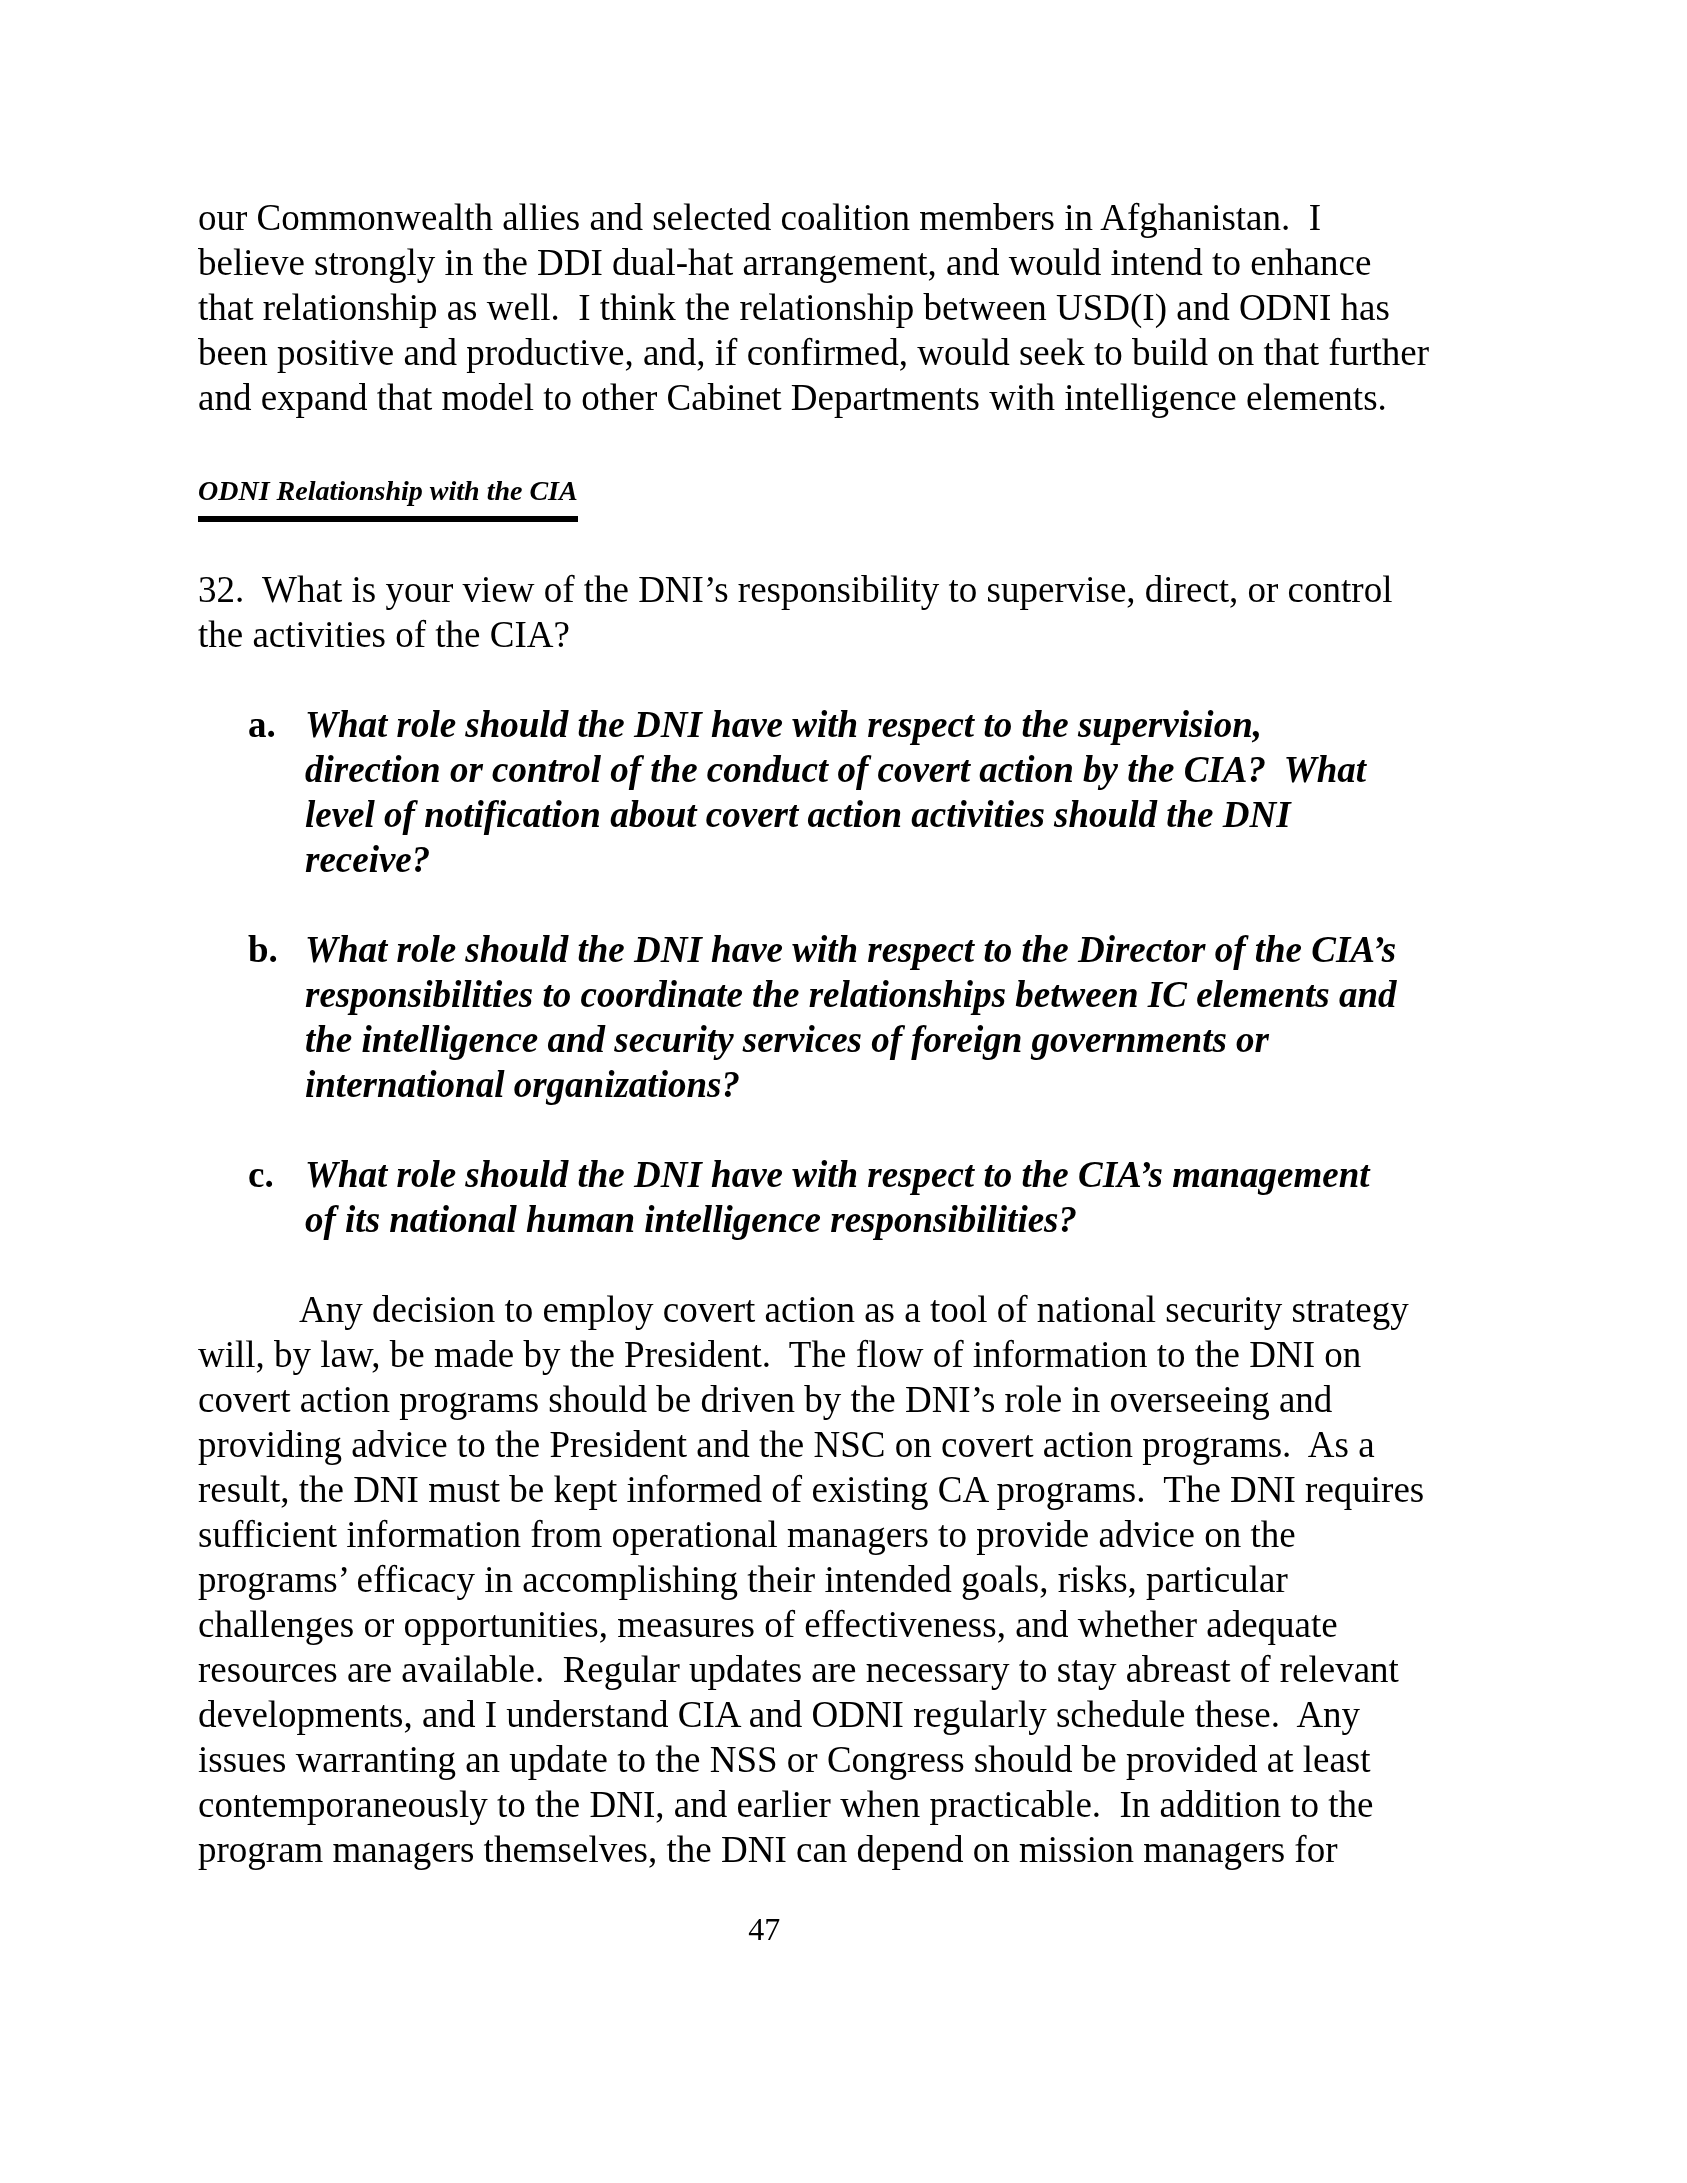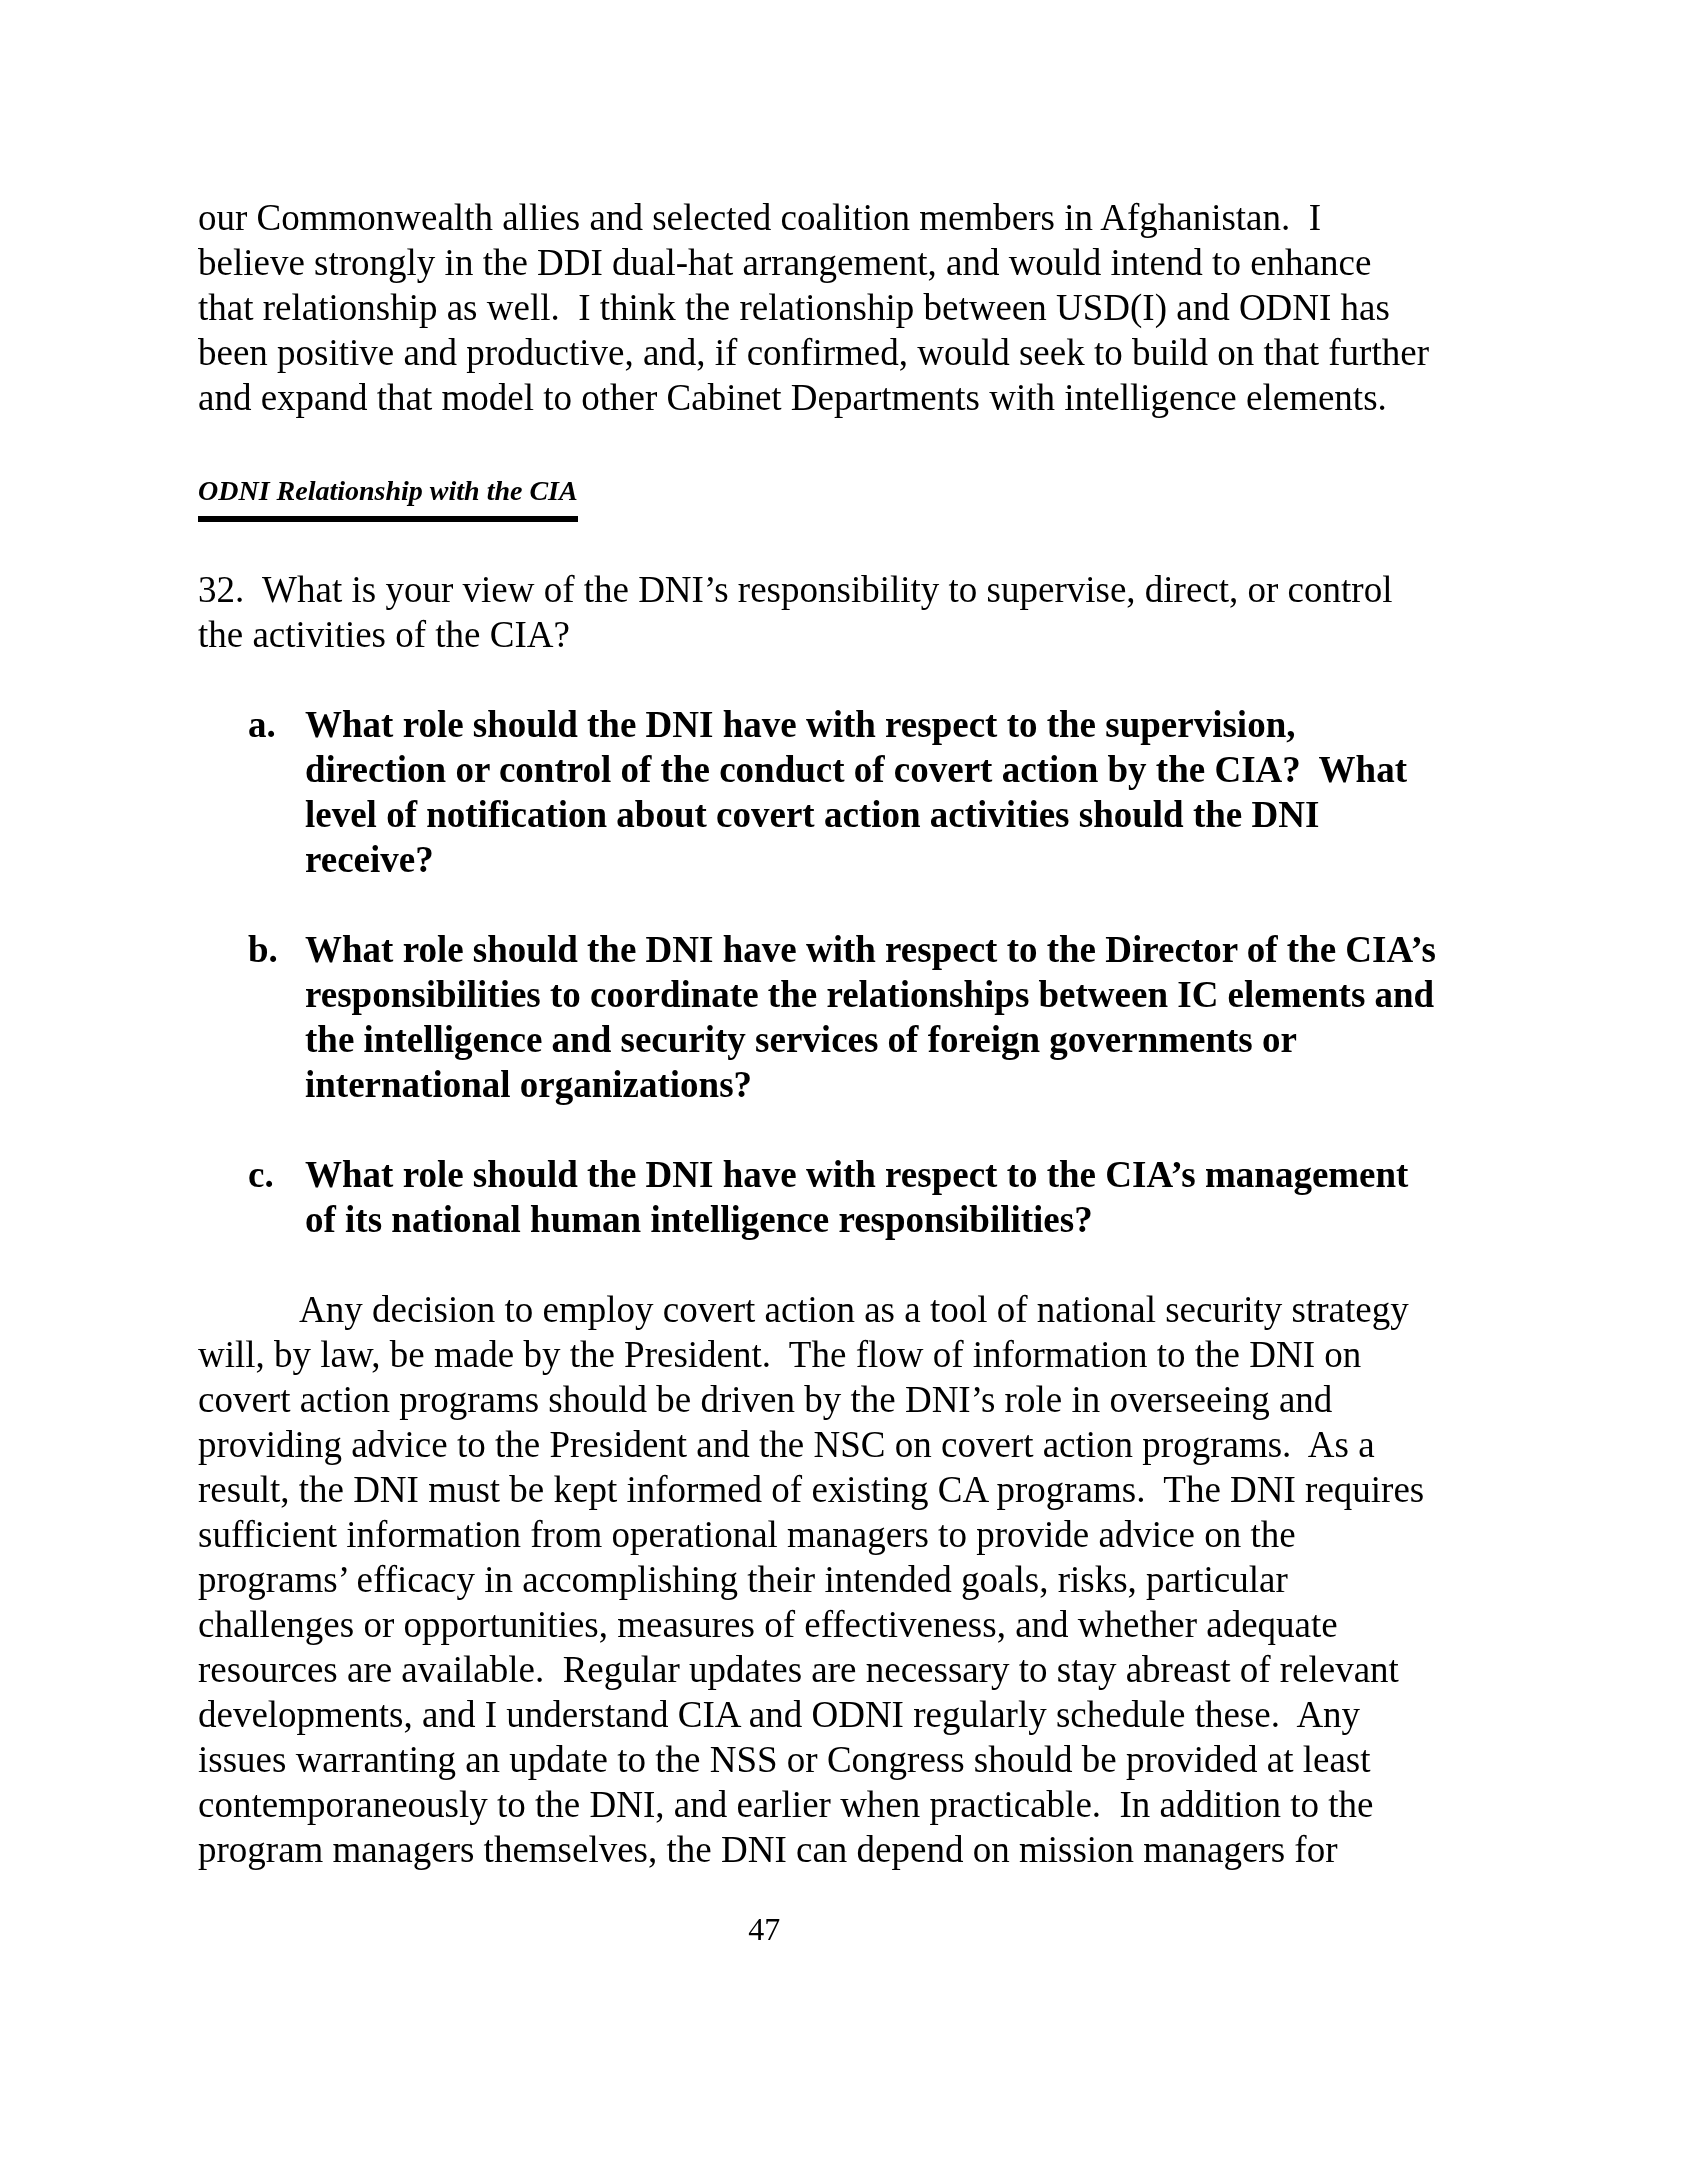--- a/index.html
+++ b/index.html
@@ -50,20 +50,21 @@
     font-weight: bold;
     width: 57px;
     flex-shrink: 0;
     white-space: pre;
   }
   .list-text {
     margin: 0;
     font-weight: bold;
     white-space: pre;
     flex: 1;
+    font-style: italic;
   }
   .answer {
     text-indent: 101px;
     margin-bottom: 0;
   }
   .page-number {
     position: absolute;
     left: 4px;
     right: 26.5px;
     top: 1911px;

